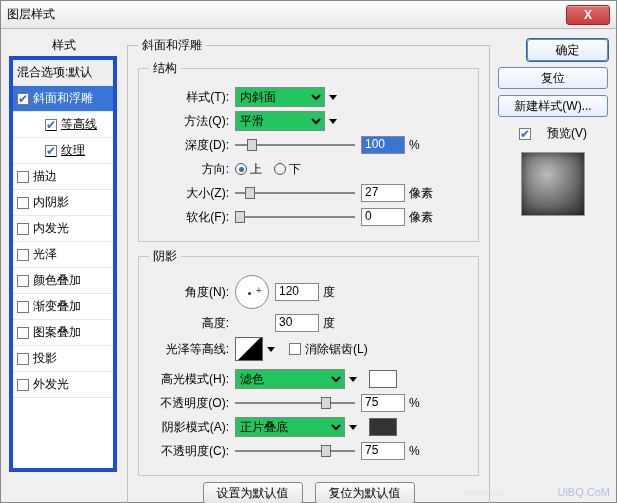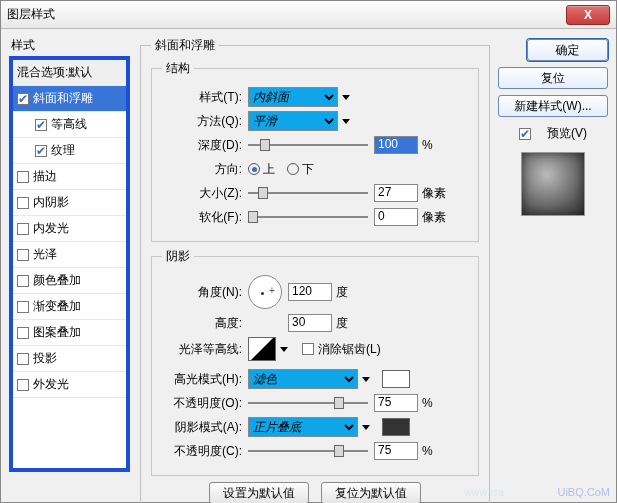--- a/index.html
+++ b/index.html
@@ -2,37 +2,37 @@
 <html><head>
 <meta charset="utf-8">
 <style>
 * { box-sizing: border-box; font-family: "Microsoft YaHei", Tahoma, sans-serif; font-size: 12px; }
 body { margin: 0; background: #f0f0f0; }
 .window { width: 617px; height: 503px; background: #f0f0f0; border: 1px solid #888; position: relative; }
 .titlebar { height: 28px; background: linear-gradient(#fdfdfd, #e8e8e8); border-bottom: 1px solid #b8b8b8; display: flex; align-items: center; padding: 0 6px; }
 .titlebar .title { flex: 1; }
 .close-btn { width: 44px; height: 20px; background: linear-gradient(#e07070, #c83c3c); border: 1px solid #8e2b2b; border-radius: 3px; display: flex; align-items: center; justify-content: center; color: #fff; font-weight: bold; cursor: pointer; box-shadow: inset 0 1px 0 rgba(255,255,255,0.3); }
 .content { display: flex; padding: 8px 8px 8px 8px; height: calc(100% - 28px); }
-.left-col { width: 121px; }
+.left-col { width: 108px; text-align: center; }
 .left-label { margin-bottom: 2px; padding-left: 2px; }
 .style-list { border: 4px solid #1d4ed8; background: #fff; height: 416px; }
 .style-item { height: 26px; display: flex; align-items: center; padding-left: 4px; gap: 4px; border-bottom: 1px solid #e8e8e8; cursor: pointer; }
 .style-item.header { background: #efefef; font-weight: normal; }
 .style-item.selected { background: #3875d7; color: #fff; }
-.style-item.indent { padding-left: 22px; }
+.style-item.indent { padding-left: 32px; text-decoration: underline; }
 .chk { width: 12px; height: 12px; border: 1px solid #777; background: #fff; display: inline-flex; align-items: center; justify-content: center; font-size: 9px; color: #3b6fb5; }
 .chk.checked::after { content: "✔"; font-size: 12px; line-height: 1; }
 .mid-col { flex: 1; padding: 0 8px 0 10px; }
 fieldset { border: 1px solid #c0c0c0; margin: 0 0 6px 0; padding: 6px 10px 10px 10px; }
 legend { padding: 0 4px; }
 .inner-fieldset { border: 1px solid #c8c8c8; }
 .row { display: flex; align-items: center; margin: 4px 0; min-height: 20px; }
 .lbl { width: 86px; text-align: right; padding-right: 6px; }
 .lbl2 { width: 86px; text-align: right; padding-right: 6px; }
-select.combo { width: 90px; height: 20px; background: #0ea5e9; border: 1px solid #888; font-style: italic; }
+select.combo { width: 90px; height: 20px; background: #22c55e; border: 1px solid #888; }
 .arrow { width: 16px; height: 16px; display: inline-flex; align-items: center; justify-content: center; }
 .arrow::after { content: ""; border-left: 4px solid transparent; border-right: 4px solid transparent; border-top: 5px solid #000; }
 .slider { flex: 0 0 120px; height: 16px; position: relative; margin-right: 6px; }
 .slider-track { position: absolute; top: 7px; left: 0; right: 0; height: 2px; background: #888; }
 .slider-thumb { position: absolute; top: 2px; width: 10px; height: 12px; background: #d8d8d8; border: 1px solid #666; }
 .numbox { width: 44px; height: 18px; border: 1px solid #888; background: #fff; padding: 0 3px; text-align: left;  }
 .numbox.hl { background: #3875d7; color: #ffffff; }
 .unit { margin-left: 4px; }
 .radio { width: 12px; height: 12px; border: 1px solid #555; border-radius: 50%; display: inline-flex; align-items: center; justify-content: center; margin-right: 3px; }
 .radio.checked::after { content: ""; width: 5px; height: 5px; background: #3a6db0; border-radius: 50%; }

